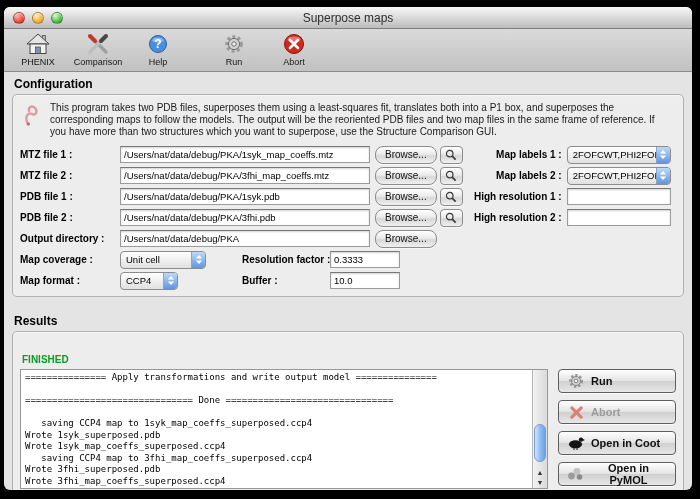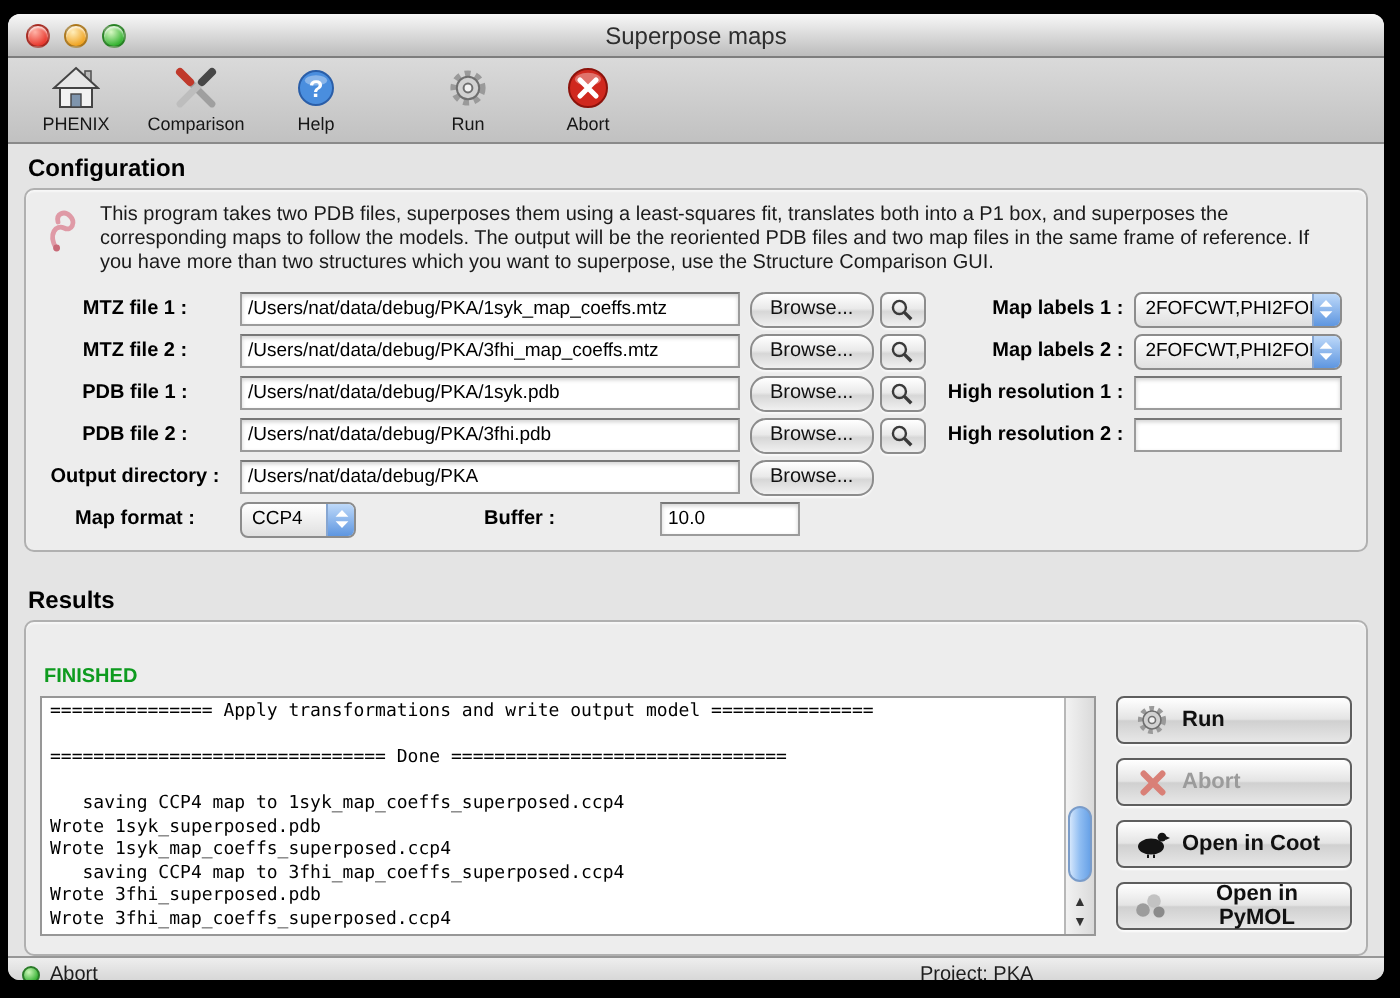--- a/index.html
+++ b/index.html
@@ -37,21 +37,21 @@
   .content { flex:1 1 auto; display:flex; flex-direction:column; padding-top:3px; }
   .section-h { font-size:12px; font-weight:bold; color:#000; margin:2px 0 3px 10px; }
   .groupbox { margin:0 8px; border:1px solid #b0b0b0; border-radius:5px;
               background:#ededed; padding:5px 7px;
               box-shadow:inset 0 1px 1px rgba(255,255,255,.6); }
 
   .descrow { display:flex; align-items:flex-start; gap:8px; padding:2px 2px 6px 2px; }
   .desc { flex:1; font-size:10px; line-height:12px; color:#1a1a1a; max-width:612px; }
 
   .frow { display:flex; align-items:center; height:21px; }
-  .flabel { width:100px; text-align:center; font-size:10px; font-weight:bold;
+  .flabel { width:100px; text-align:left; font-size:10px; font-weight:bold;
             color:#000; padding-right:5px; white-space:nowrap; }
   .tinput { height:17px; border:1px solid #9b9b9b; border-top-color:#777;
             background:#fff; font-size:9.5px; font-family:inherit; color:#000;
             padding:0 3px; box-shadow:inset 0 1px 2px rgba(0,0,0,.18); }
   .tinput.path { width:250px; }
   .tinput.small { width:104px; }
   .tinput.num { width:70px; }
   .abtn { height:18px; border:1px solid #8c8c8c; border-radius:8px;
           background:linear-gradient(#ffffff,#eaeaea 45%,#d7d7d7 55%,#f0f0f0);
           font-size:10px; font-family:inherit; color:#111; padding:0 9px;
@@ -267,20 +267,36 @@
           <label class="rlabel">High resolution 2 :</label>
           <input class="tinput small" value="" style="">
         </div>
 
         <div class="frow">
           <label class="flabel">Output directory :</label>
           <input class="tinput path" value="/Users/nat/data/debug/PKA" style="">
           <button class="abtn">Browse...</button>
         </div>
 
+        <div class="frow">
+          <label class="flabel">Map coverage :</label>
+          <span class="optslot">
+            <div class="combo w86">
+              <span class="combo-text">Unit cell</span>
+              <span class="stepper">
+                <svg width="8" height="11" viewBox="0 0 8 11">
+                    <polygon points="4,1 7.2,4.4 0.8,4.4" fill="#fff"></polygon>
+                    <polygon points="4,10 7.2,6.6 0.8,6.6" fill="#fff"></polygon>
+                  </svg>
+              </span>
+            </div>
+          </span>
+          <label class="plabel">Resolution factor :</label>
+          <input class="tinput num" value="0.3333" style="">
+        </div>
 
         <div class="frow">
           <label class="flabel">Map format :</label>
           <span class="optslot">
             <div class="combo w58">
               <span class="combo-text">CCP4</span>
               <span class="stepper">
                 <svg width="8" height="11" viewBox="0 0 8 11">
                     <polygon points="4,1 7.2,4.4 0.8,4.4" fill="#fff"></polygon>
                     <polygon points="4,10 7.2,6.6 0.8,6.6" fill="#fff"></polygon>

